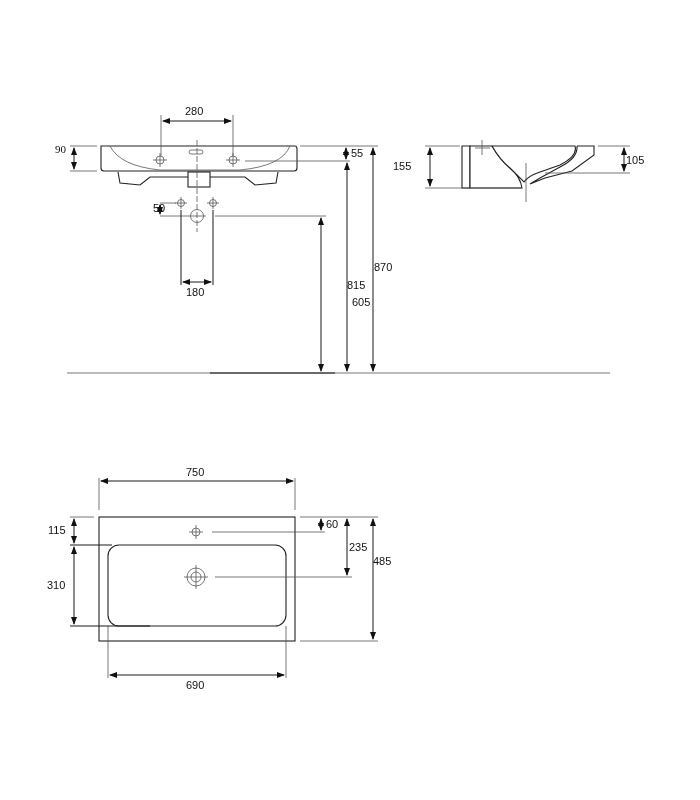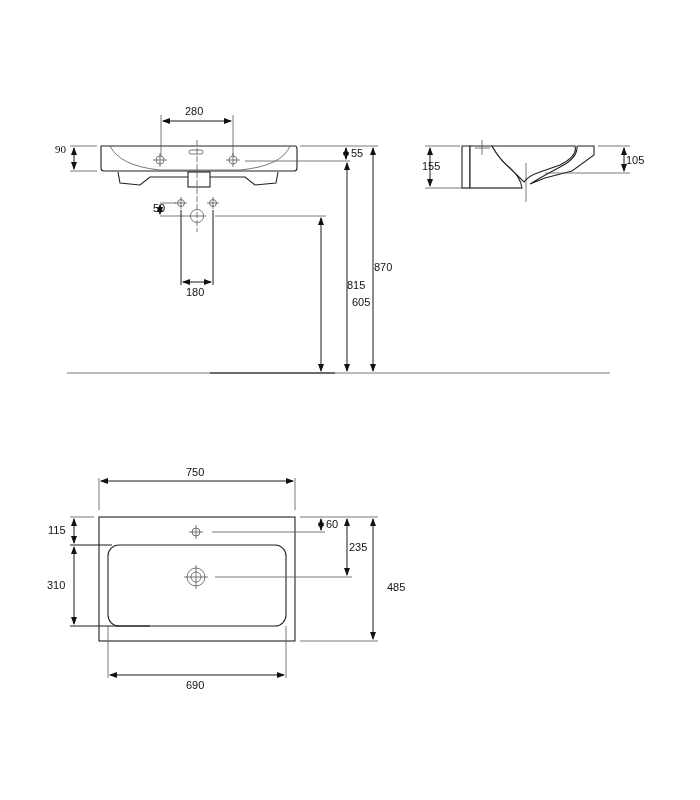--- a/index.html
+++ b/index.html
@@ -154,22 +154,22 @@
 
 <span class="dim-label" style="left:185px;top:106px;">280</span>
 <span class="dim-label" style="left:55px;top:144px;font-family:Liberation Serif, serif;">90</span>
 <span class="dim-label" style="left:351px;top:148px;">55</span>
 <span class="dim-label" style="left:140px;top:203px;margin-left:13px;">50</span>
 <span class="dim-label" style="left:186px;top:287px;">180</span>
 <span class="dim-label" style="left:321px;top:297px;margin-left:31px;">605</span>
 <span class="dim-label" style="left:347px;top:280px;">815</span>
 <span class="dim-label" style="left:374px;top:262px;">870</span>
 
-<span class="dim-label" style="left:422px;top:161px;">155</span>
+<span class="dim-label" style="left:393px;top:161px;">155</span>
 <span class="dim-label" style="left:626px;top:155px;">105</span>
 
 <span class="dim-label" style="left:186px;top:467px;">750</span>
 <span class="dim-label" style="left:186px;top:680px;">690</span>
 <span class="dim-label" style="left:48px;top:525px;">115</span>
 <span class="dim-label" style="left:47px;top:580px;">310</span>
 <span class="dim-label" style="left:326px;top:519px;">60</span>
 <span class="dim-label" style="left:349px;top:542px;">235</span>
-<span class="dim-label" style="left:373px;top:582px;padding-left:14px;">485</span>
+<span class="dim-label" style="left:373px;top:556px;">485</span>
 
 </body></html>

